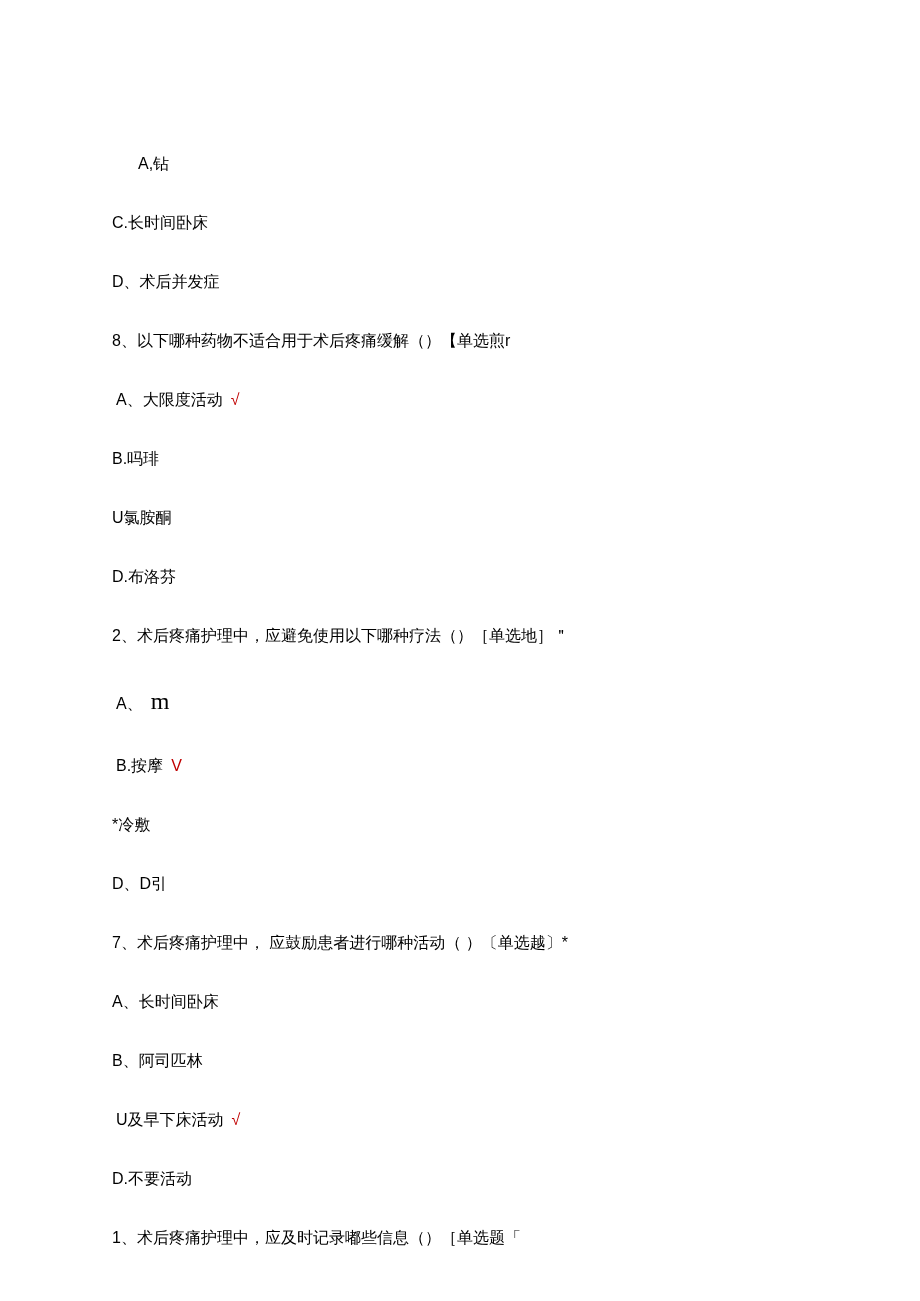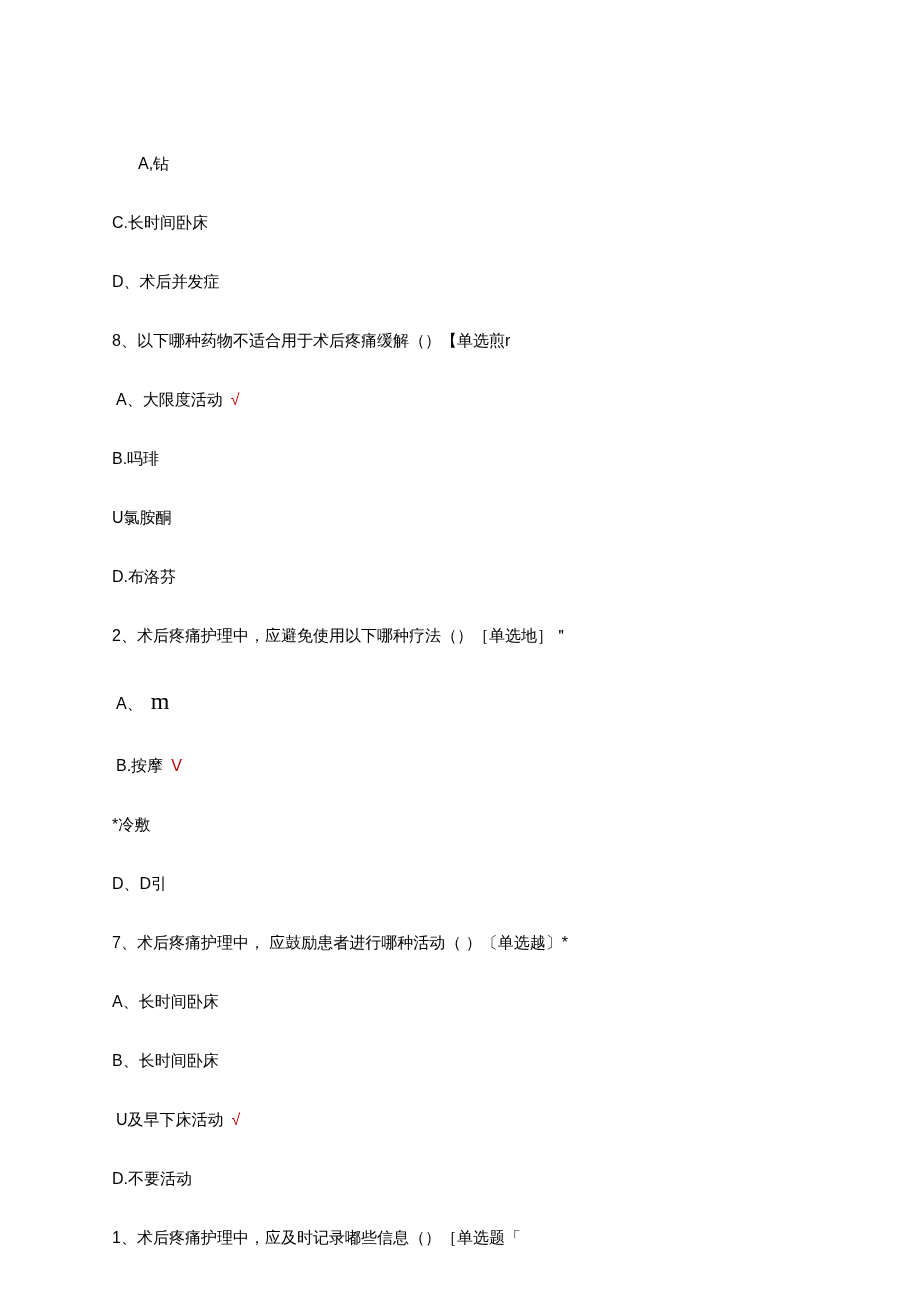--- a/index.html
+++ b/index.html
@@ -63,21 +63,21 @@
 </div>
 
 <div class="line">*冷敷</div>
 
 <div class="line">D、D引</div>
 
 <div class="line">7、术后疼痛护理中， 应鼓励患者进行哪种活动（ ）〔单选越〕*</div>
 
 <div class="line">A、长时间卧床</div>
 
-<div class="line">B、长时间卧床</div>
+<div class="line">B、阿司匹林</div>
 
 <div class="line">
   <span>U及早下床活动</span><span class="check">√</span>
 </div>
 
 <div class="line">D.不要活动</div>
 
 <div class="line">1、术后疼痛护理中，应及时记录嘟些信息（）［单选题「</div>
 
 </body></html>

